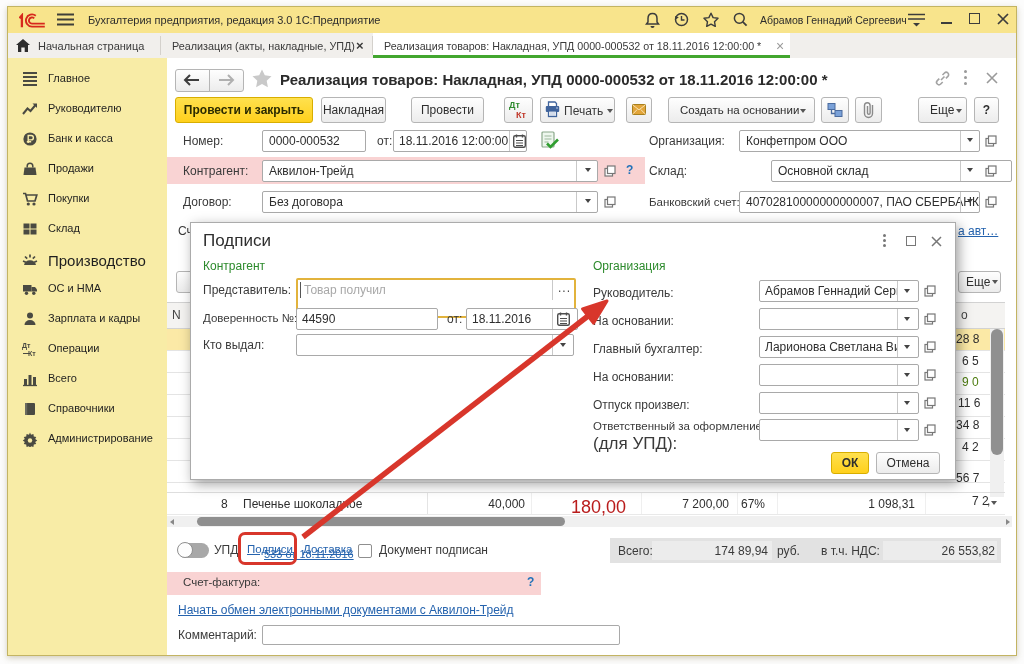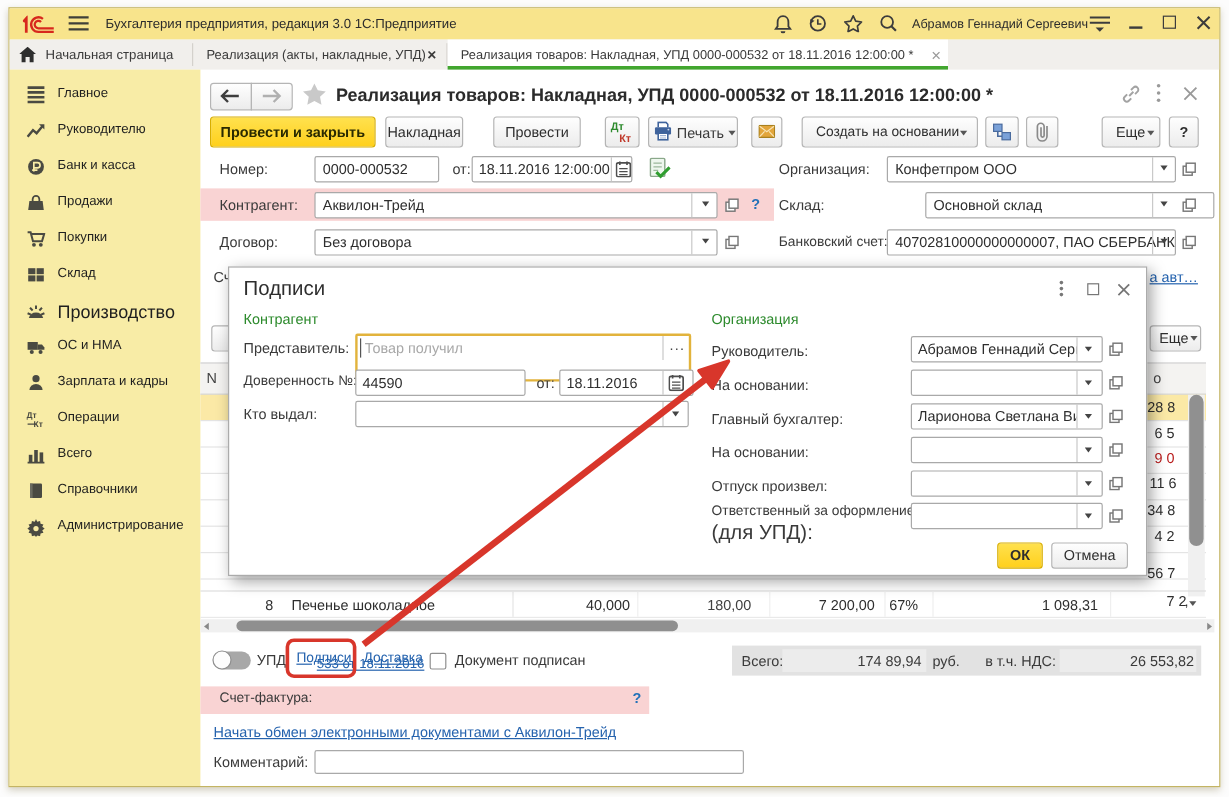--- a/index.html
+++ b/index.html
@@ -282,21 +282,21 @@
 <div class="hline" style="left:167px;top:350px;width:838px"></div>
 <div class="hline" style="left:167px;top:372px;width:838px"></div>
 <div class="hline" style="left:167px;top:394px;width:838px"></div>
 <div class="hline" style="left:167px;top:416px;width:838px"></div>
 <div class="hline" style="left:167px;top:438px;width:838px"></div>
 <div class="hline" style="left:167px;top:460px;width:838px"></div>
 <div class="hline" style="left:167px;top:482px;width:838px"></div>
 
 <div class="lbl" style="left:956px;top:332px;font-size:12px;color:#2e2e2e">28 8</div>
 <div class="lbl" style="left:962px;top:354px;font-size:12px;color:#2e2e2e">6 5</div>
-<div class="lbl" style="left:962px;top:375px;font-size:12px;color:#b91c1c">9 0</div>
+<div class="lbl" style="left:962px;top:375px;font-size:12px;color:#4d7c0f">9 0</div>
 <div class="lbl" style="left:958px;top:396px;font-size:12px;color:#2e2e2e">11 6</div>
 <div class="lbl" style="left:956px;top:418px;font-size:12px;color:#2e2e2e">34 8</div>
 <div class="lbl" style="left:962px;top:440px;font-size:12px;color:#2e2e2e">4 2</div>
 <div class="lbl" style="left:956px;top:471px;font-size:12px;color:#2e2e2e">56 7</div>
 <div class="lbl" style="left:972px;top:494px;font-size:12px;color:#2e2e2e">7 2</div>
 <div class="lbl" style="left:987px;top:494px;font-size:12px;color:#2e2e2e">,</div>
 
 <div class="a" style="left:990px;top:329px;width:14px;height:168px;background:#f0f0f0"></div>
 <div class="a" style="left:991px;top:329px;width:12px;height:126px;background:#909090;border-radius:6px"></div>
 <div class="car" style="left:991px;top:501px;border-top-color:#555;border-left-width:3.5px;border-right-width:3.5px"></div>
@@ -305,21 +305,21 @@
 <div class="hline" style="left:167px;top:514px;width:838px;background:#e9e9e9"></div>
 <div class="vline" style="left:427px;top:493px;height:21px"></div>
 <div class="vline" style="left:531px;top:493px;height:21px;background:#efefef"></div>
 <div class="vline" style="left:641px;top:493px;height:21px;background:#efefef"></div>
 <div class="vline" style="left:737px;top:493px;height:21px;background:#efefef"></div>
 <div class="vline" style="left:777px;top:493px;height:21px;background:#efefef"></div>
 <div class="vline" style="left:925px;top:493px;height:21px;background:#efefef"></div>
 <div class="lbl" style="left:221px;top:497px;font-size:12px;color:#2e2e2e">8</div>
 <div class="lbl" style="left:243px;top:497px;font-size:12px;color:#2e2e2e">Печенье шоколадное</div>
 <div class="lbl" style="left:525px;top:497px;font-size:12px;color:#2e2e2e;transform:translateX(-100%)">40,000</div>
-<div class="lbl" style="left:626px;top:497px;font-size:12px;color:#404040;transform:translateX(-100%)">180,00</div>
+<div class="lbl" style="left:626px;top:497px;font-size:18px;color:#b91c1c;transform:translateX(-100%)">180,00</div>
 <div class="lbl" style="left:729px;top:497px;font-size:12px;color:#2e2e2e;transform:translateX(-100%)">7 200,00</div>
 <div class="lbl" style="left:741px;top:497px;font-size:12px;color:#2e2e2e">67%</div>
 <div class="lbl" style="left:915px;top:497px;font-size:12px;color:#2e2e2e;transform:translateX(-100%)">1 098,31</div>
 
 <div class="a" style="left:167px;top:516px;width:845px;height:11px;background:#f0f0f0"></div>
 <div class="a" style="left:197px;top:517px;width:368px;height:9px;background:#8f8f8f;border-radius:5px"></div>
 <div class="a" style="left:170px;top:519px;width:0;height:0;border-top:3px solid transparent;border-bottom:3px solid transparent;border-right:4px solid #888"></div>
 <div class="a" style="left:1006px;top:519px;width:0;height:0;border-top:3px solid transparent;border-bottom:3px solid transparent;border-left:4px solid #888"></div>
 
 <div class="a" style="left:610px;top:538px;width:391px;height:25px;background:#e2e2e2"></div>

